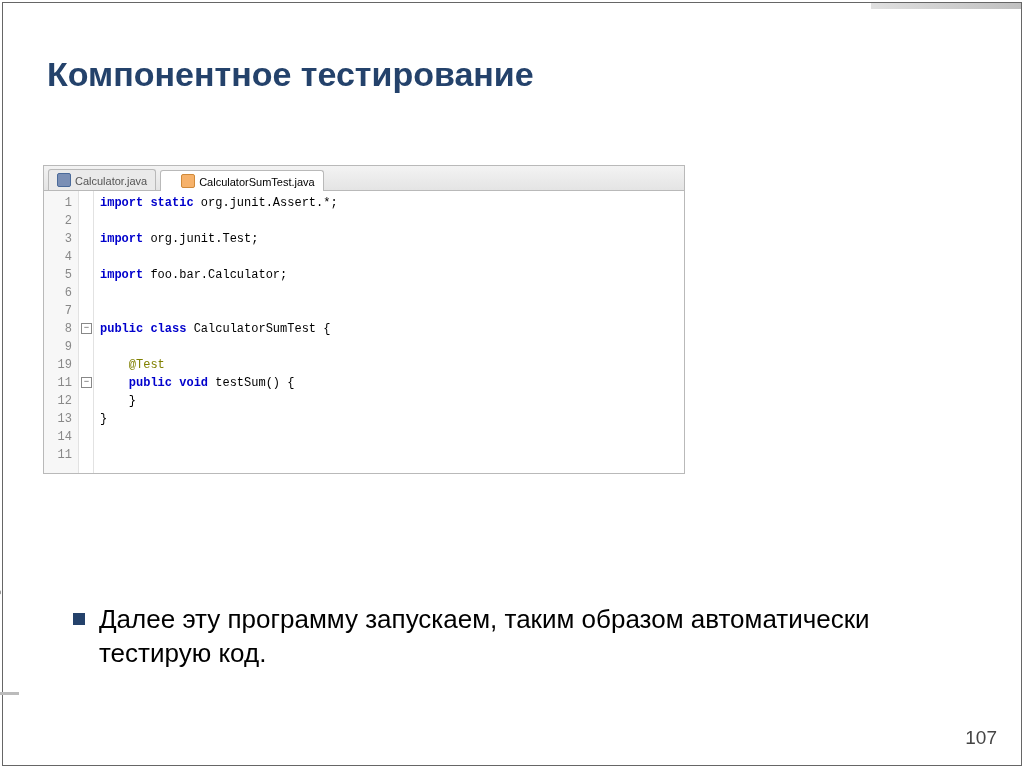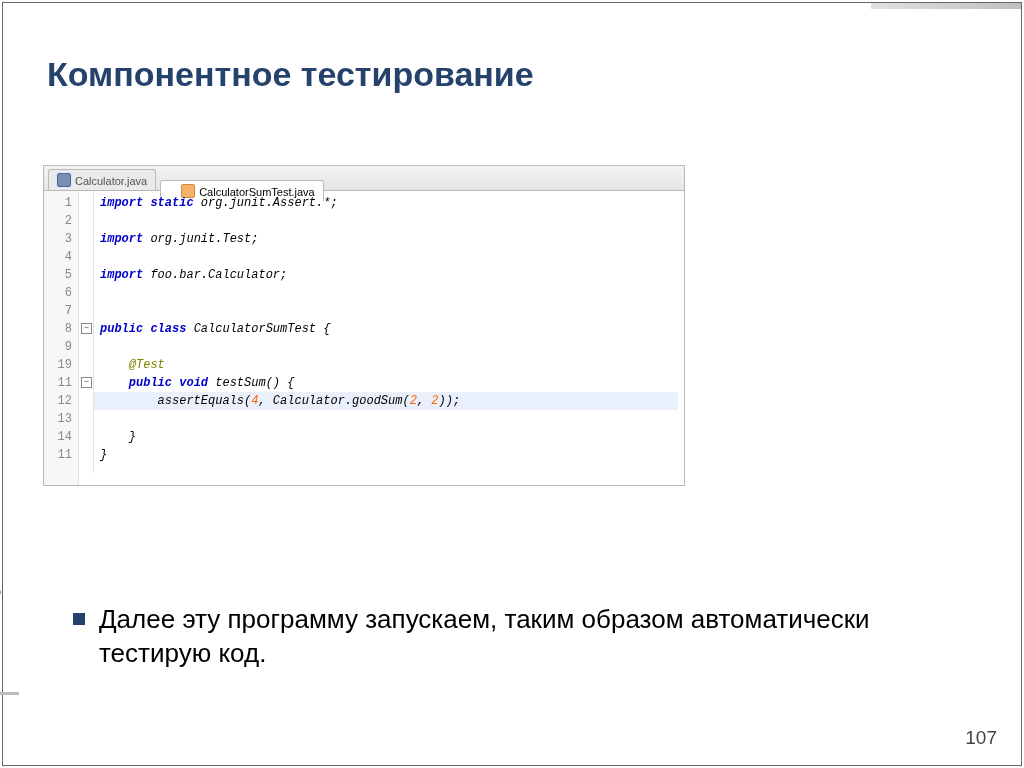--- a/index.html
+++ b/index.html
@@ -89,21 +89,21 @@
     border-bottom: none;
     border-radius: 3px 3px 0 0;
     background: #eaeaea;
     color: #555;
     cursor: pointer;
   }
   .tab.active {
     background: #ffffff;
     color: #000;
     position: relative;
-    top: 11px;
+    top: 1px;
     padding-left: 20px;
   }
   .tab-icon {
     width: 12px;
     height: 12px;
     display: inline-block;
     border-radius: 2px;
   }
   .tab-icon.java-inactive { background: #7a8fb5; border: 1px solid #4a6a9a; }
   .tab-icon.java-active { background: #f6b26b; border: 1px solid #d08a3a; }
@@ -141,21 +141,20 @@
     line-height: 8px;
     text-align: center;
     color: #555;
   }
   .code-col {
     padding: 3px 6px;
     line-height: 18px;
     white-space: pre;
     flex: 1;
     position: relative;
-    font-style: italic;
   }
   .code-line.highlight {
     background: #eaf0fb;
     display: block;
     margin-left: -6px;
     padding-left: 6px;
   }
   .kw    { color: #0000cc; font-weight: bold; }
   .ann   { color: #808000; }
   .num   { color: #ff6600; }
@@ -234,21 +233,20 @@
 <span class="code-line"><span class="plain"></span></span>
 <span class="code-line"><span class="kw">import</span><span class="plain"> org.junit.Test;</span></span>
 <span class="code-line"><span class="plain"></span></span>
 <span class="code-line"><span class="kw">import</span><span class="plain"> foo.bar.Calculator;</span></span>
 <span class="code-line"><span class="plain"></span></span>
 <span class="code-line"><span class="plain"></span></span>
 <span class="code-line"><span class="kw">public</span><span class="plain"> </span><span class="kw">class</span><span class="plain"> CalculatorSumTest {</span></span>
 <span class="code-line"><span class="plain"></span></span>
 <span class="code-line"><span class="plain">    </span><span class="ann">@Test</span></span>
 <span class="code-line"><span class="plain">    </span><span class="kw">public</span><span class="plain"> </span><span class="kw">void</span><span class="plain"> testSum() {</span></span>
-<span class="code-line highlight"><span class="plain">        assertEquals(</span><span class="num">4</span><span class="plain">, Calculator.goodSum(</span><span class="num">2</span><span class="plain">, </span><span class="num">2</span><span class="plain">));</span></span>
 <span class="code-line"><span class="plain">    }</span></span>
 <span class="code-line"><span class="plain">}</span></span>
 <span class="code-line"><span class="plain"></span></span>
 </div>
     </div>
   </div>
 
   <ul class="bullets bottom">
     <li>Далее эту программу запускаем, таким образом автоматически тестирую код.</li>
   </ul>

